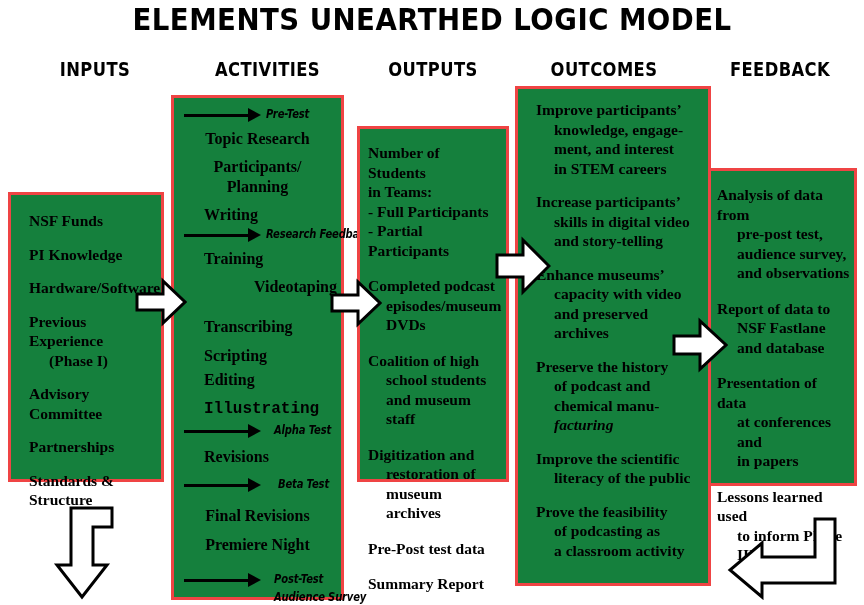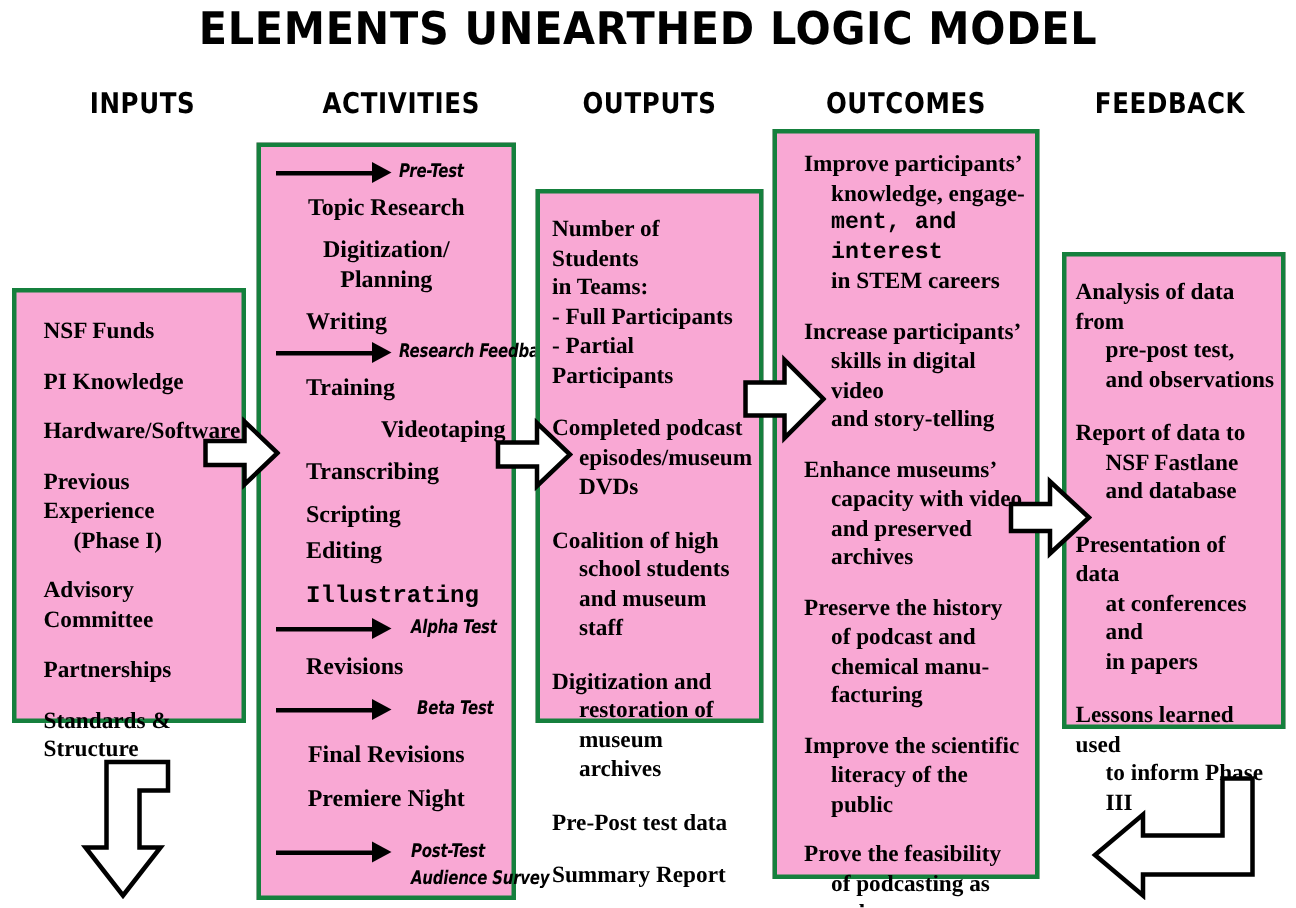--- a/index.html
+++ b/index.html
@@ -38,22 +38,22 @@
     font-size: 19px;
     letter-spacing: 0.5px;
     text-align: center;
     transform: scaleX(0.86);
     white-space: nowrap;
   }
 
   
   .box {
     position: absolute;
-    border: 3px solid #15803d;
-    background: #f9a8d4;
+    border: 3px solid #ef4444;
+    background: #15803d;
     box-sizing: border-box;
   }
   .box-inner {
     position: absolute;
     left: 0; top: 0;
     width: 100%;
     box-sizing: border-box;
   }
 
   
@@ -151,33 +151,33 @@
   <div class="box" style="left:171px; top:95px; width:173px; height:505px;">
     <div class="box-inner" style="padding:8px 4px 0 4px;">
 
       <div class="act-arrow-row">
         <div class="act-arrow-line"></div>
         <div class="act-arrow-head"></div>
         <div class="act-arrow-label">Pre-Test</div>
       </div>
 
       <div class="act-item" style="margin-top:6px;">Topic Research</div>
-      <div class="act-item" style="margin-top:10px;">Digitization/</div>
+      <div class="act-item" style="margin-top:10px;">Participants/</div>
       <div class="act-item" style="margin-top:1px;">Planning</div>
       <div class="act-item" style="margin-top:10px; text-align:left; padding-left:26px;">Writing</div>
 
       <div class="act-arrow-row" style="margin-top:2px;">
         <div class="act-arrow-line"></div>
         <div class="act-arrow-head"></div>
         <div class="act-arrow-label">Research Feedback</div>
       </div>
 
       <div class="act-item" style="margin-top:6px; text-align:left; padding-left:26px;">Training</div>
       <div class="act-item" style="margin-top:10px; text-align:right; padding-left:26px;">Videotaping</div>
-      <div class="act-item" style="margin-top:10px; text-align:left; padding-left:26px;">Transcribing</div>
+      <div class="act-item" style="margin-top:22px; text-align:left; padding-left:26px;">Transcribing</div>
       <div class="act-item" style="margin-top:10px; text-align:left; padding-left:26px;">Scripting</div>
 
 
       <div class="act-item" style="margin-top:6px; text-align:left; padding-left:26px;">Editing</div>
       <div class="act-item" style="margin-top:10px; text-align:left; padding-left:26px;font-family:Liberation Mono, monospace;">Illustrating</div>
 
       <div class="act-arrow-row" style="margin-top:5px;">
         <div class="act-arrow-line"></div>
         <div class="act-arrow-head"></div>
         <div class="act-arrow-label" style="left:96px;">Alpha Test</div>
@@ -237,48 +237,48 @@
         <div class="item">Pre-Post test data</div>
       </div>
 
       <div>
         <div class="item">Summary Report</div>
       </div>
 
     </div>
   </div>
 
-  <div class="box" style="left:515px; top:86px; width:178px; height:500px;">
+  <div class="box" style="left:515px; top:86px; width:196px; height:500px;">
     <div class="box-inner" style="padding:11px 6px 0 8px;">
 
       <div style="margin-bottom:14px;">
         <div class="item" style="padding-left:10px;">Improve participants’</div>
         <div class="item" style="padding-left:28px;">knowledge, engage-</div>
-        <div class="item" style="padding-left:28px;font-family:Liberation Mono, monospace;">ment, and interest</div>
+        <div class="item" style="padding-left:28px;">ment, and interest</div>
         <div class="item" style="padding-left:28px;">in STEM careers</div>
       </div>
 
       <div style="margin-bottom:14px;">
         <div class="item" style="padding-left:10px;">Increase participants’</div>
         <div class="item" style="padding-left:28px;">skills in digital video</div>
         <div class="item" style="padding-left:28px;">and story-telling</div>
       </div>
 
       <div style="margin-bottom:14px;">
         <div class="item" style="padding-left:10px;">Enhance museums’</div>
         <div class="item" style="padding-left:28px;">capacity with video</div>
         <div class="item" style="padding-left:28px;">and preserved</div>
         <div class="item" style="padding-left:28px;">archives</div>
       </div>
 
       <div style="margin-bottom:14px;">
         <div class="item" style="padding-left:10px;">Preserve the history</div>
         <div class="item" style="padding-left:28px;">of podcast and</div>
         <div class="item" style="padding-left:28px;">chemical manu-</div>
-        <div class="item" style="padding-left:28px;">facturing</div>
+        <div class="item" style="padding-left:28px;font-style:italic;">facturing</div>
       </div>
 
       <div style="margin-bottom:14px;">
         <div class="item" style="padding-left:10px;">Improve the scientific</div>
         <div class="item" style="padding-left:28px;">literacy of the public</div>
       </div>
 
       <div>
         <div class="item" style="padding-left:10px;">Prove the feasibility</div>
         <div class="item" style="padding-left:28px;">of podcasting as</div>
@@ -287,20 +287,21 @@
 
     </div>
   </div>
 
   <div class="box" style="left:708px; top:168px; width:149px; height:318px;">
     <div class="box-inner" style="padding:14px 4px 0 6px;">
 
       <div style="margin-bottom:16px;">
         <div class="item">Analysis of data from</div>
         <div class="item" style="padding-left:20px;">pre-post test,</div>
+        <div class="item" style="padding-left:20px;">audience survey,</div>
         <div class="item" style="padding-left:20px;">and observations</div>
       </div>
 
       <div style="margin-bottom:16px;">
         <div class="item">Report of data to</div>
         <div class="item" style="padding-left:20px;">NSF Fastlane</div>
         <div class="item" style="padding-left:20px;">and database</div>
       </div>
 
       <div style="margin-bottom:16px;">

